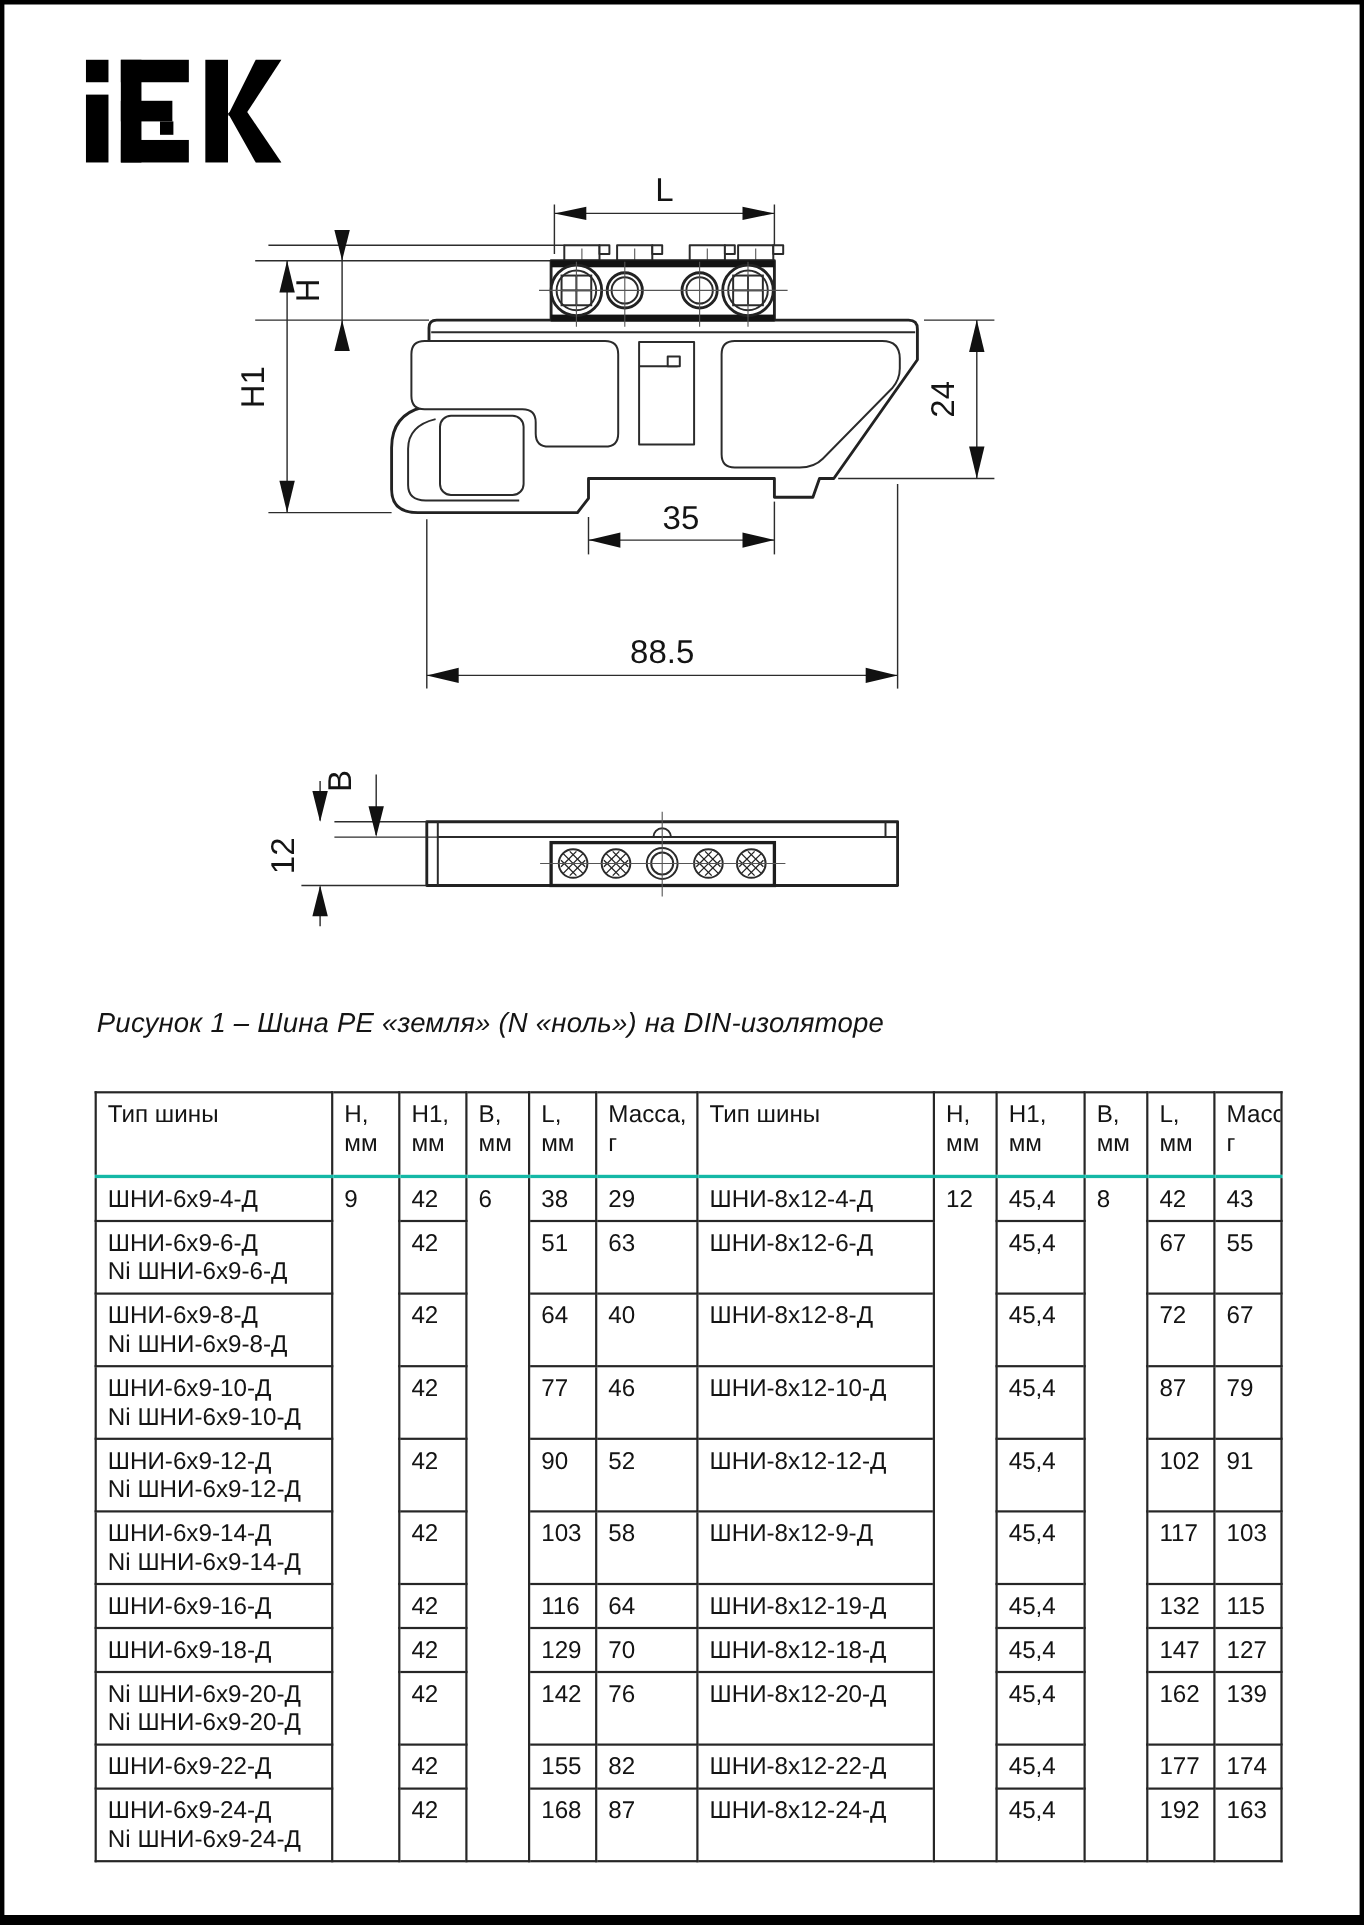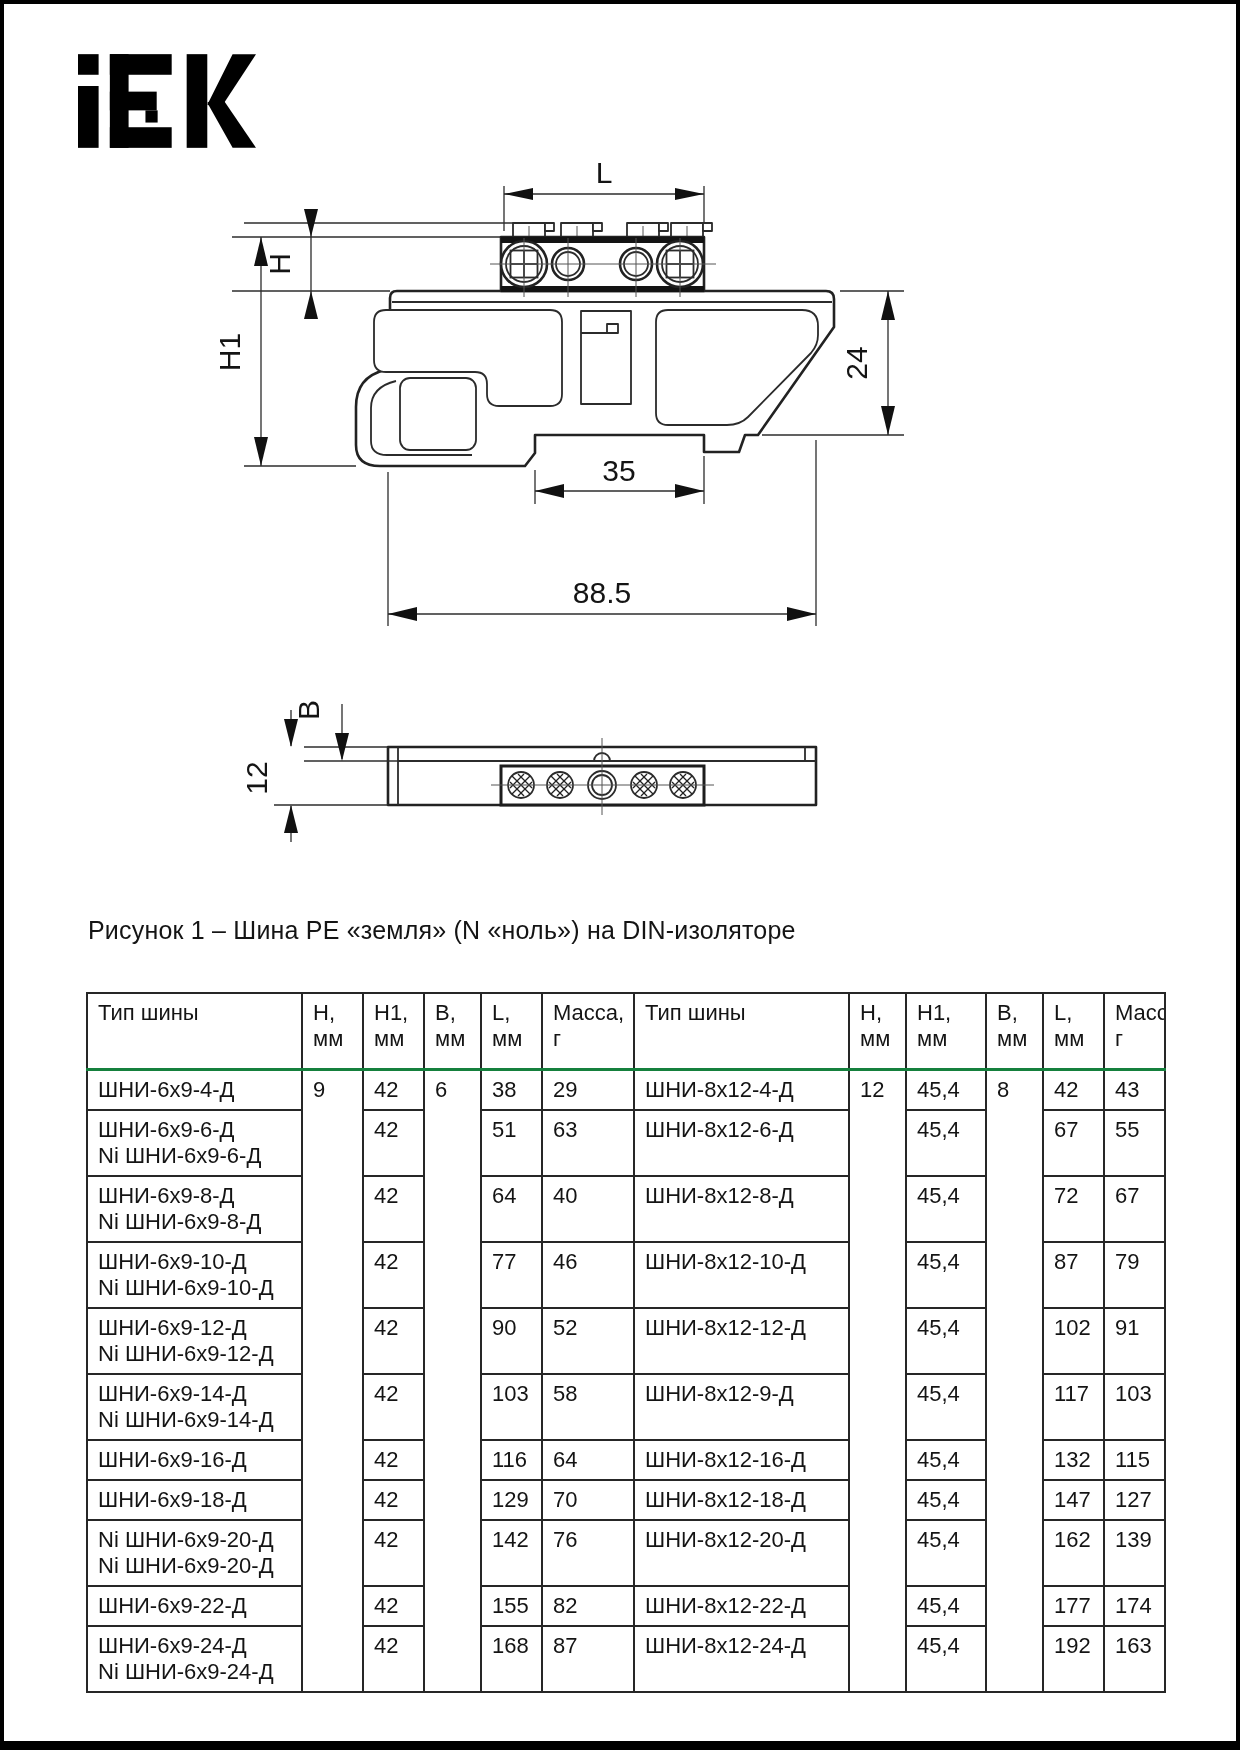--- a/index.html
+++ b/index.html
@@ -21,36 +21,36 @@
   .drawing .med{fill:#fff;stroke:#2b2b2b;stroke-width:1.8;stroke-linejoin:round;}
   .drawing .mednf{fill:none;stroke:#2b2b2b;stroke-width:1.8;}
   .drawing .thin{stroke:#2c2c2c;stroke-width:1.3;fill:none;}
   .drawing .cl{stroke:#555;stroke-width:1;fill:none;}
   .drawing .hatch{stroke:#222;stroke-width:1.2;}
   .drawing .ah{fill:#111;stroke:none;}
   .drawing .solid{fill:#131313;stroke:none;}
   .dim{font-family:"Liberation Sans",sans-serif;font-size:30px;fill:#141414;}
   .caption{
     position:absolute;left:84px;top:912px;width:900px;
-    font-size:25px;color:#141414;letter-spacing:0.2px;
+    font-size:25px;color:#141414;letter-spacing:0.2px;font-style:italic;
   }
   .spec{
     position:absolute;left:82px;top:988px;
     border-collapse:collapse;table-layout:fixed;width:1078px;
     font-size:22px;line-height:26px;color:#141414;
   }
   .spec th,.spec td{
     border:2px solid #262626;
     padding:6px 3px 6px 10px;
     text-align:left;vertical-align:top;
     font-weight:normal;
     white-space:pre-line;
     overflow:hidden;
   }
-  .spec thead th{border-bottom:3px solid #15803d;height:62px;}
+  .spec thead th{border-bottom:3px solid #14b8a6;height:62px;}
 </style>
 </head>
 <body>
 
 <div class="page">
 
   <div class="logo">
     <svg viewBox="0 0 190 100" width="178" height="94">
       <g fill="#000">
         <rect x="0" y="0" width="22" height="22"></rect>
@@ -334,21 +334,21 @@
           <td>ШНИ-8х12-9-Д</td>
           <td>45,4</td>
           <td>117</td>
           <td>103</td>
         </tr>
         <tr>
           <td>ШНИ-6х9-16-Д</td>
           <td>42</td>
           <td>116</td>
           <td>64</td>
-          <td>ШНИ-8х12-16-Д</td>
+          <td>ШНИ-8х12-19-Д</td>
           <td>45,4</td>
           <td>132</td>
           <td>115</td>
         </tr>
         <tr>
           <td>ШНИ-6х9-18-Д</td>
           <td>42</td>
           <td>129</td>
           <td>70</td>
           <td>ШНИ-8х12-18-Д</td>

